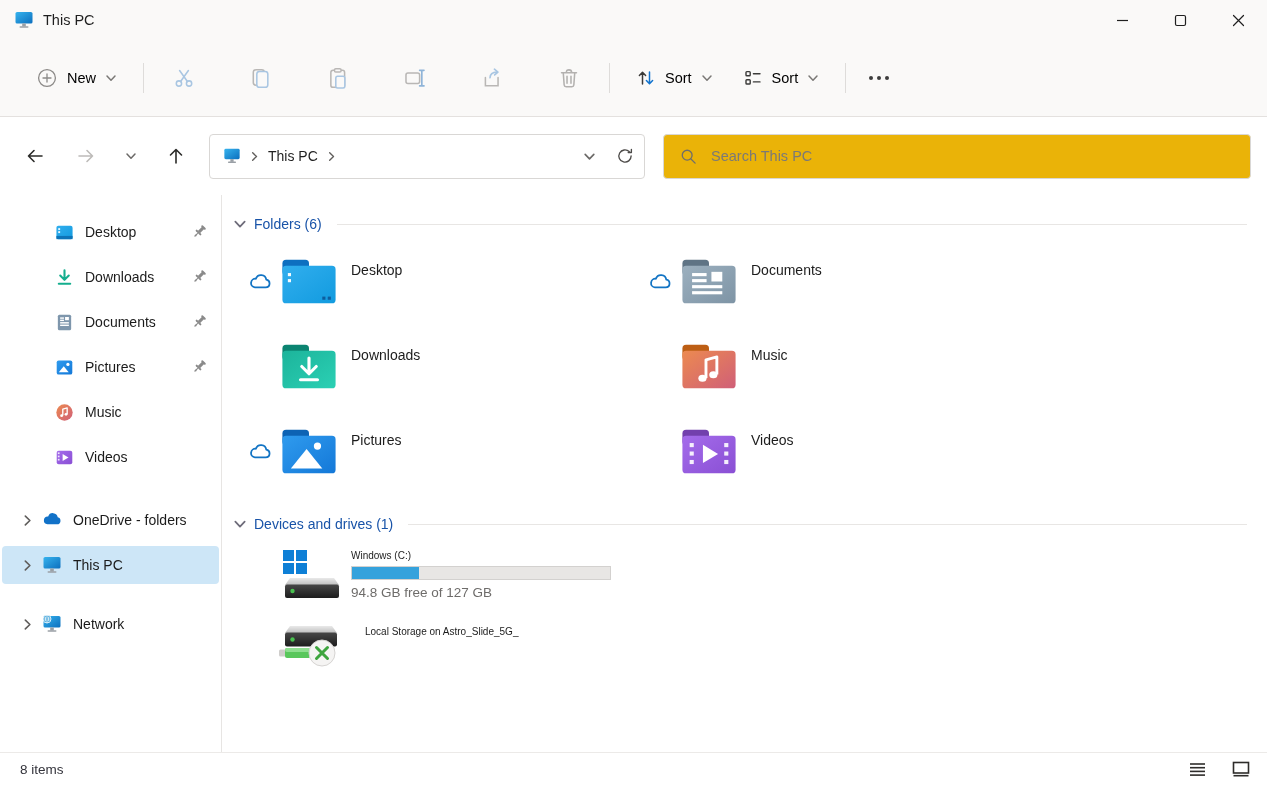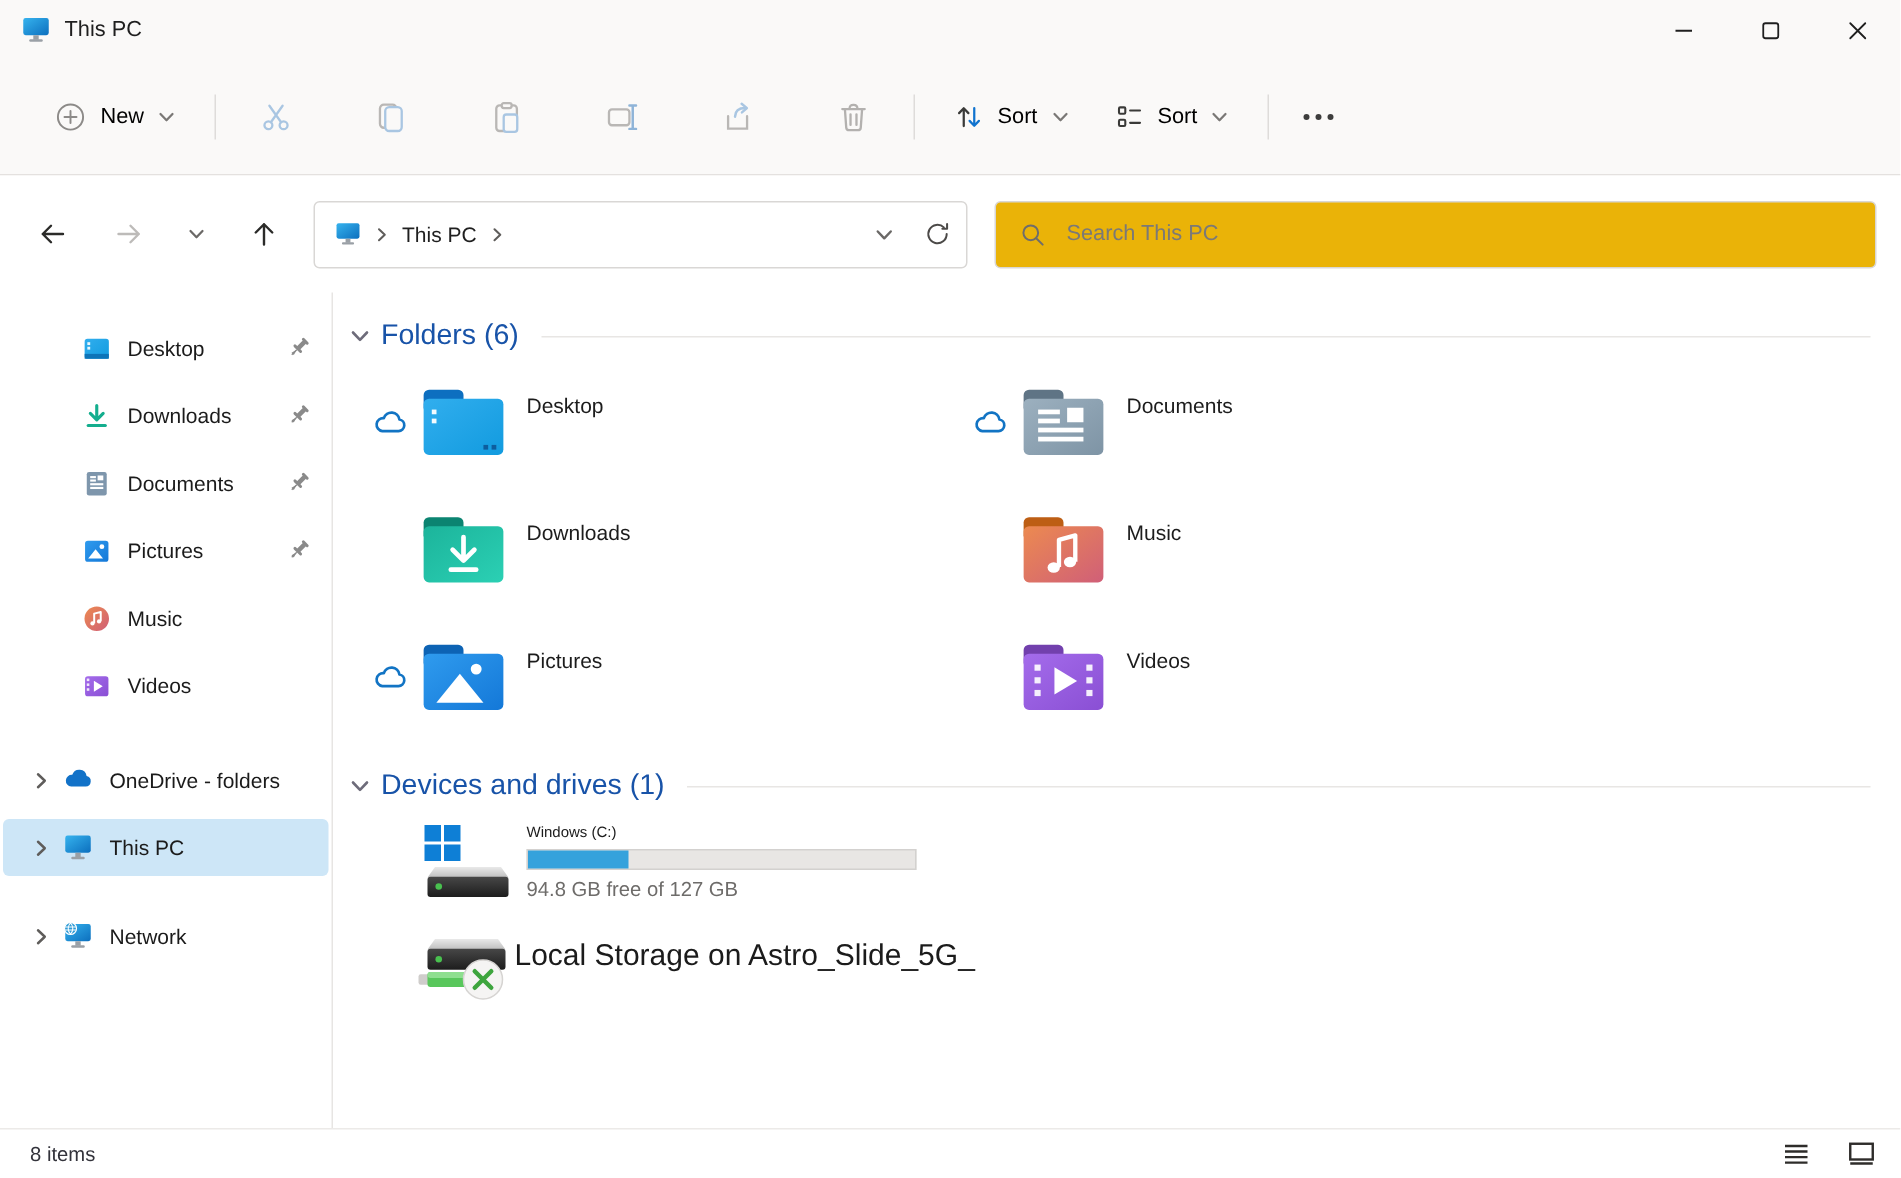--- a/index.html
+++ b/index.html
@@ -47,38 +47,38 @@
   .side-row .chev-slot { width:30px; display:flex; justify-content:center; flex:none; }
   .side-row.root { padding-left:10px; }
   .side-row.child { padding-left:53px; }
   .side-row .s-icon { margin-right:11px; flex:none; }
   .side-row .pin { position:absolute; right:12px; top:11px; }
   .side-row.selected { background:var(--selection-bg); }
   .side-gap { height:18px; }
 
   .main { flex:1; padding:0 20px 0 11px; overflow:hidden; }
   .sec-head { display:flex; align-items:center; gap:7px; margin-top:17px; height:24px; }
-  .sec-title { font-size:19px; color:var(--accent-blue); white-space:nowrap; }
+  .sec-title { font-size:14px; color:var(--accent-blue); white-space:nowrap; }
   .sec-rule { flex:1; border-top:1px solid #e8e6e4; margin-left:8px; }
 
   .folder-grid { display:grid; grid-template-columns:400px 400px; grid-auto-rows:68px; row-gap:17px; margin-top:11px; }
   .tile { display:flex; align-items:center; }
   .cloud-slot { width:44px; display:flex; justify-content:flex-start; padding-left:16px; flex:none; }
   .tile .t-icon { width:64px; flex:none; display:flex; justify-content:center; }
   .tile .t-label { font-size:14px; color:#1c1c1c; margin-left:10px; align-self:flex-start; padding-top:15px; }
 
   .drive-tile { display:flex; margin-top:12px; }
   .drive-info { margin-left:10px; padding-top:2px; }
   .drive-name { font-size:10px; color:#1c1c1c; }
   .usage-bar { width:260px; height:14px; background:var(--bar-track); margin-top:5px; border:1px solid #d3d1cf; }
   .usage-fill { height:100%; background:var(--bar-fill); }
   .drive-free { font-size:13.5px; color:#6e6c6a; margin-top:5px; }
 
   .redir-tile { display:flex; margin-top:12px; }
-  .redir-tile .t-label { font-size:20px; margin-left:2px; padding-top:12px; }
+  .redir-tile .t-label { font-size:10px; margin-left:24px; padding-top:12px; }
 
   
   .statusbar { height:33px; border-top:1px solid #eceae8; display:flex; align-items:center; padding:0 14px 0 20px; }
   .status-count { font-size:13.5px; color:#33333b; }
   .status-right { margin-left:auto; display:flex; align-items:center; gap:20px; }
   .status-right .v-btn { padding:3px; }
 </style>
 </head>
 <body>
 

